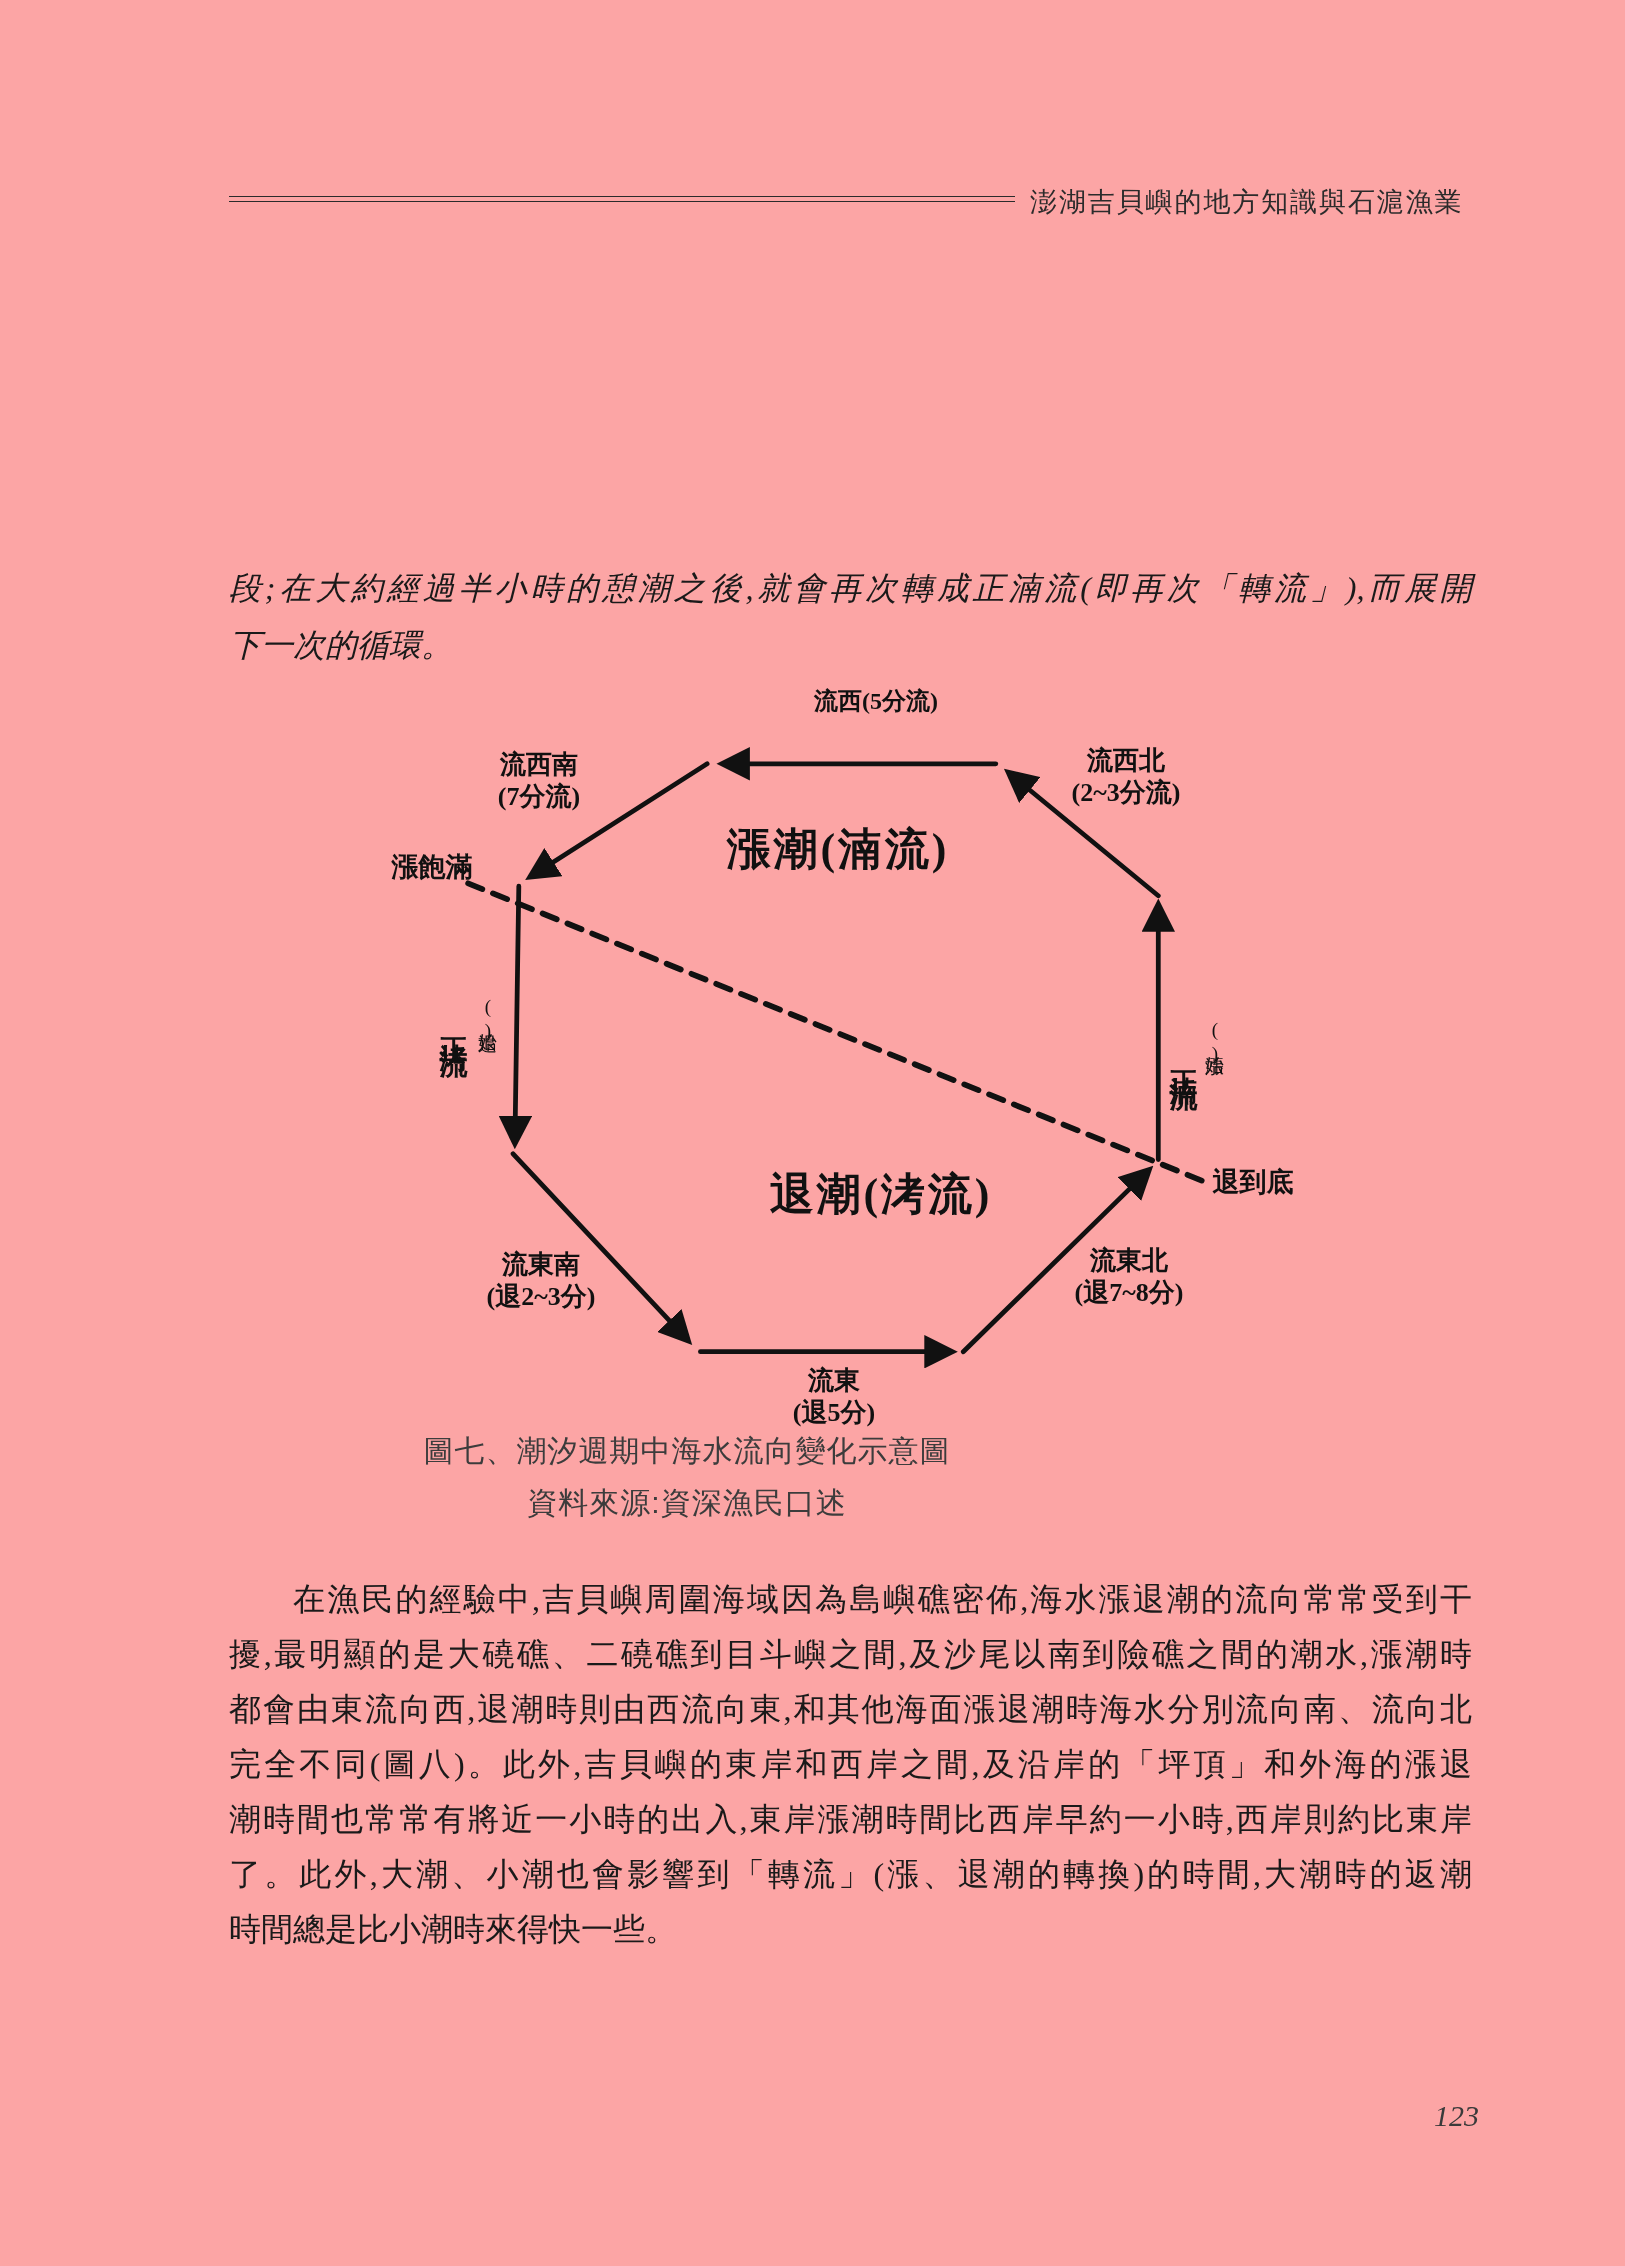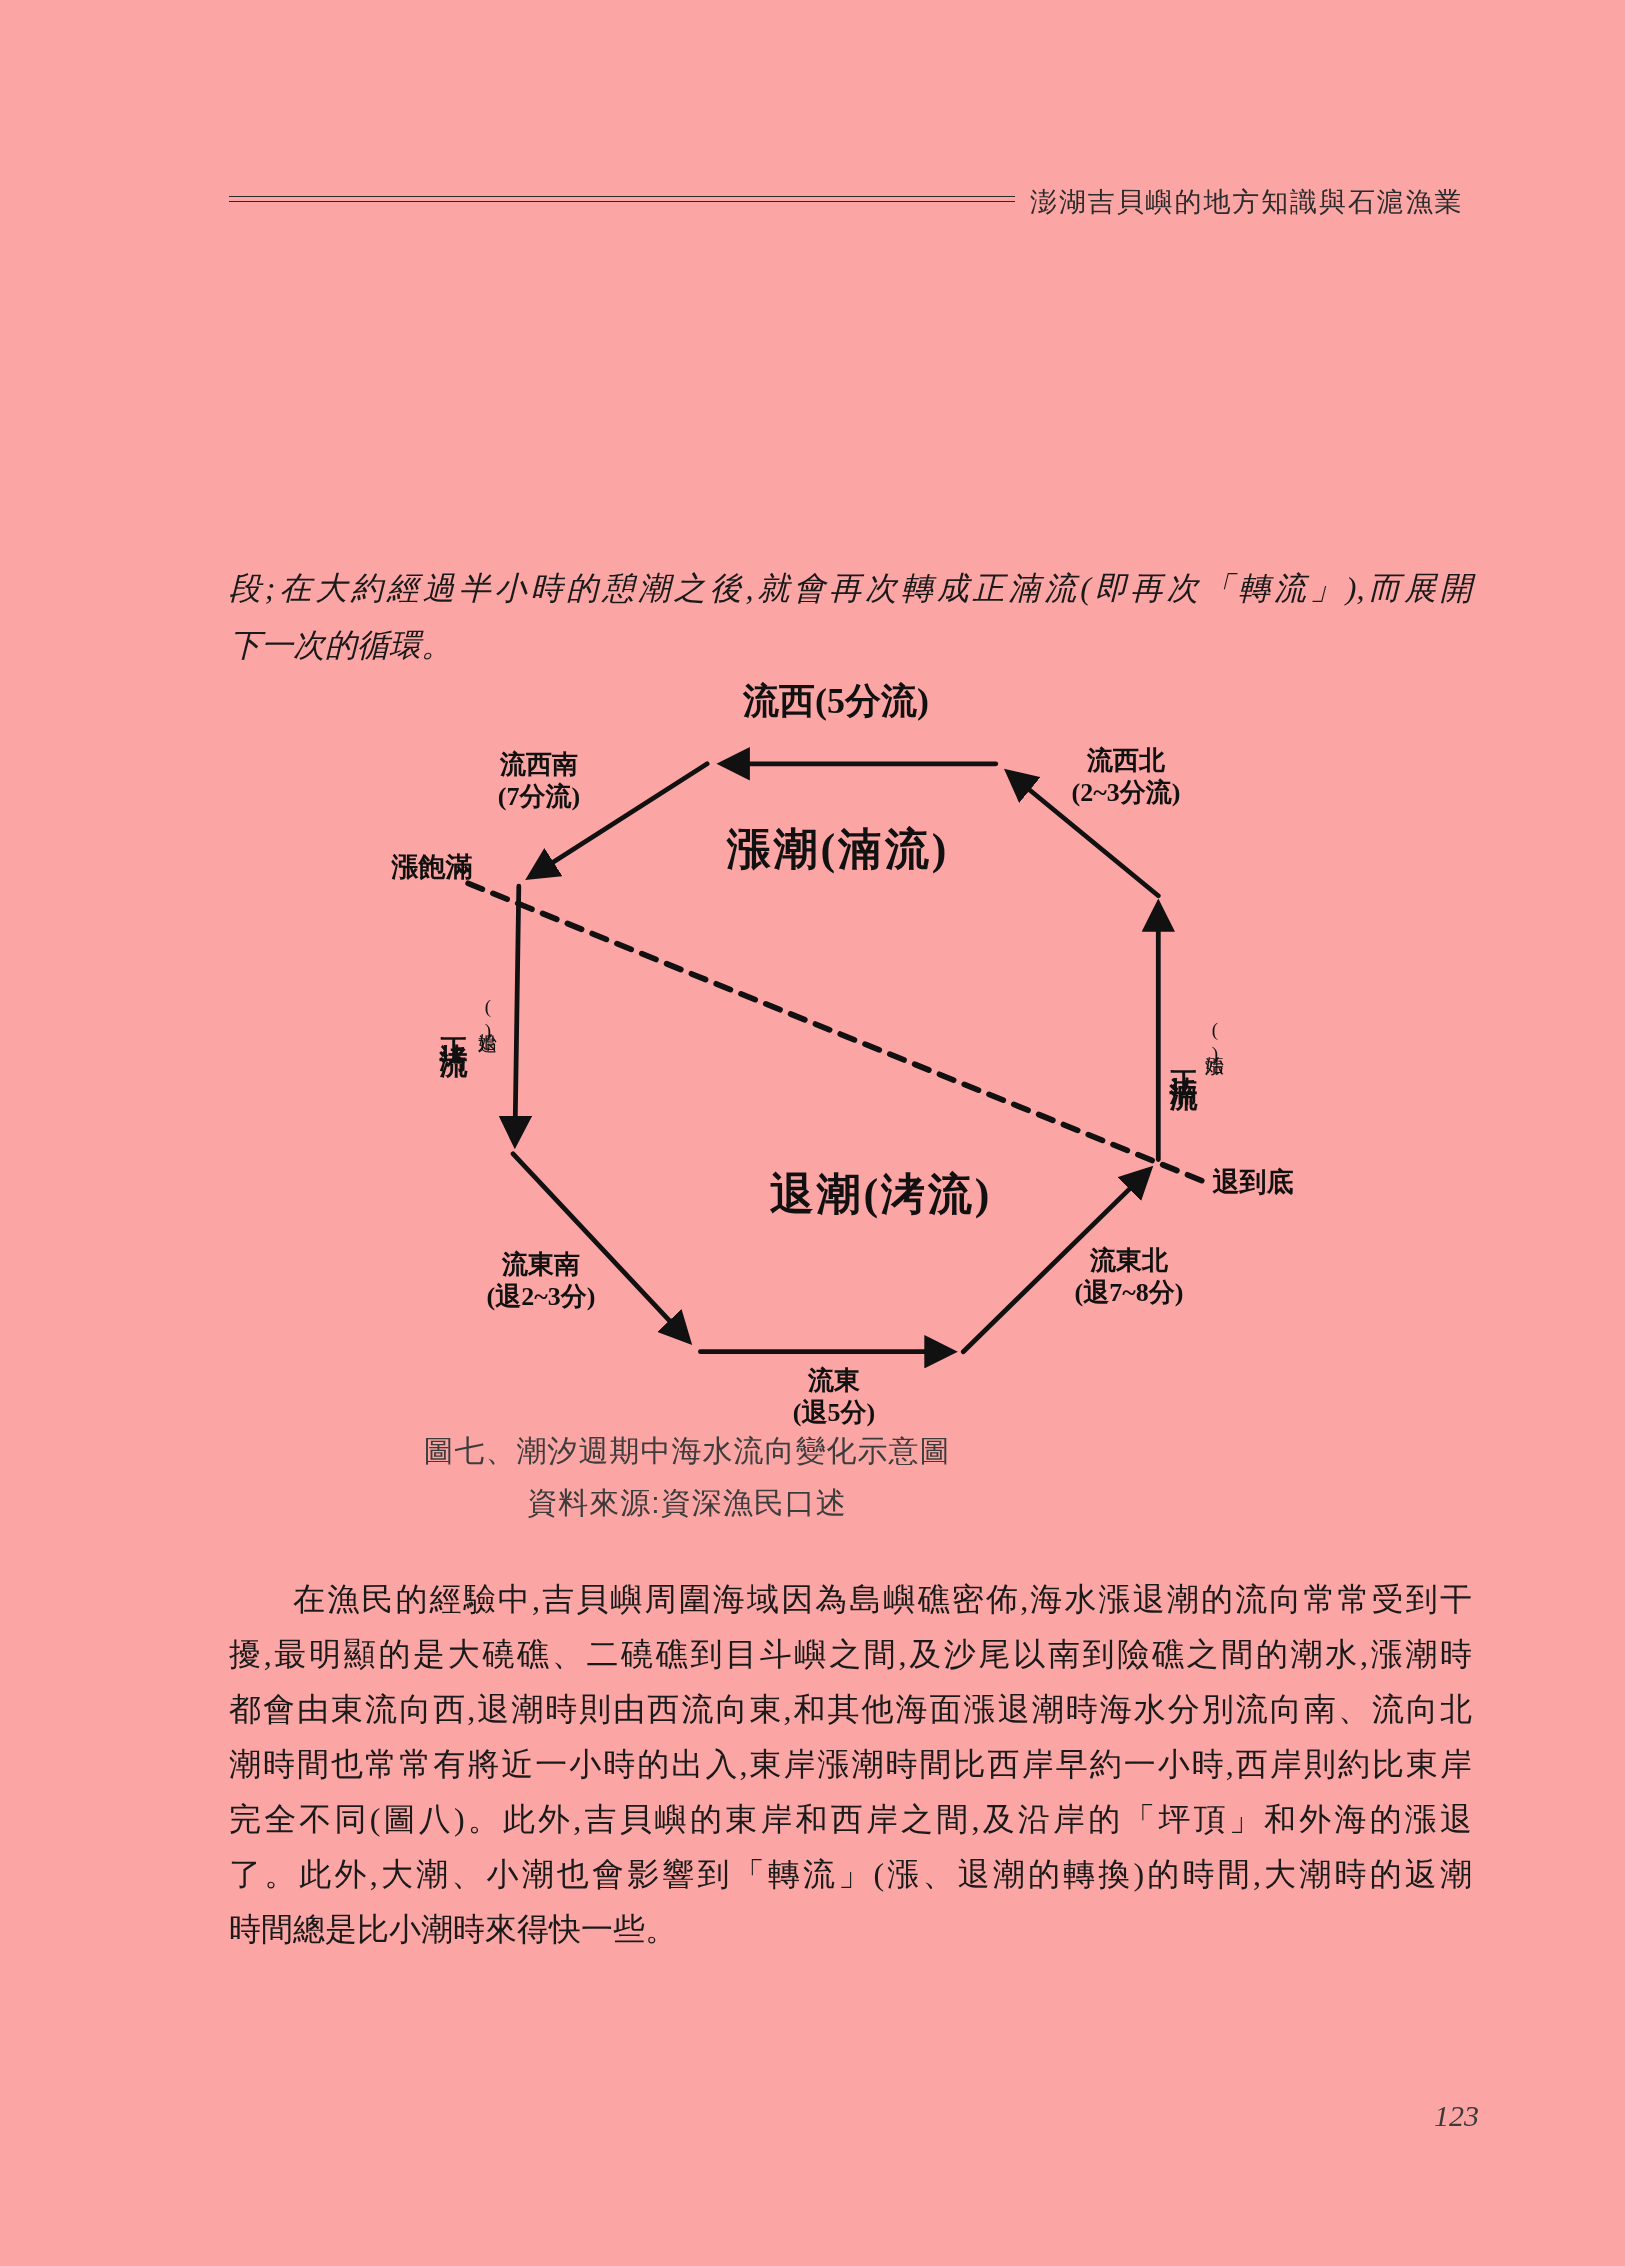--- a/index.html
+++ b/index.html
@@ -84,21 +84,21 @@
       <line x1="537" y1="1207" x2="716" y2="1398" marker-end="url(#arrow)"></line>
       <line x1="733" y1="1414" x2="990" y2="1414" marker-end="url(#arrow)"></line>
       <line x1="1008" y1="1414" x2="1198" y2="1228" marker-end="url(#arrow)"></line>
       <line x1="490" y1="924" x2="1260" y2="1236" stroke-width="6" stroke-dasharray="16 12"></line>
     </g>
   </svg>
 
   <div class="diag-label big" style="left:838px;top:850px;">漲潮(湳流)</div>
   <div class="diag-label big" style="left:850px;top:1195px;margin-left:31px;">退潮(洘流)</div>
 
-  <div class="diag-label" style="left:836px;top:701px;font-size:36px;">流西(5分流)</div>
+  <div class="diag-label" style="left:876px;top:701px;font-size:24px;">流西(5分流)</div>
 
   <div class="diag-label" style="left:1126px;top:777px;">
     <div>流西北</div>
     <div>(2~3分流)</div>
   </div>
 
   <div class="diag-label" style="left:539px;top:781px;">
     <div>流西南</div>
     <div>(7分流)</div>
   </div>
@@ -128,22 +128,22 @@
     <div>(退7~8分)</div>
   </div>
 
   <div class="caption" id="caption-title">圖七、潮汐週期中海水流向變化示意圖</div>
   <div class="caption" id="caption-source">資料來源:資深漁民口述</div>
 
   <div class="para" id="para2">
     <div class="line just indent">在漁民的經驗中,吉貝嶼周圍海域因為島嶼礁密佈,海水漲退潮的流向常常受到干</div>
     <div class="line just">擾,最明顯的是大磽礁、二磽礁到目斗嶼之間,及沙尾以南到險礁之間的潮水,漲潮時</div>
     <div class="line just">都會由東流向西,退潮時則由西流向東,和其他海面漲退潮時海水分別流向南、流向北</div>
+    <div class="line just">完全不同(圖八)。此外,吉貝嶼的東岸和西岸之間,及沿岸的「坪頂」和外海的漲退</div>
     <div class="line just">潮時間也常常有將近一小時的出入,東岸漲潮時間比西岸早約一小時,西岸則約比東岸</div>
-    <div class="line just">完全不同(圖八)。此外,吉貝嶼的東岸和西岸之間,及沿岸的「坪頂」和外海的漲退</div>
     <div class="line just">了。此外,大潮、小潮也會影響到「轉流」(漲、退潮的轉換)的時間,大潮時的返潮</div>
     <div class="line">時間總是比小潮時來得快一些。</div>
   </div>
 
   <div class="page-number">123</div>
 
 </div>
 
 
 </body></html>

